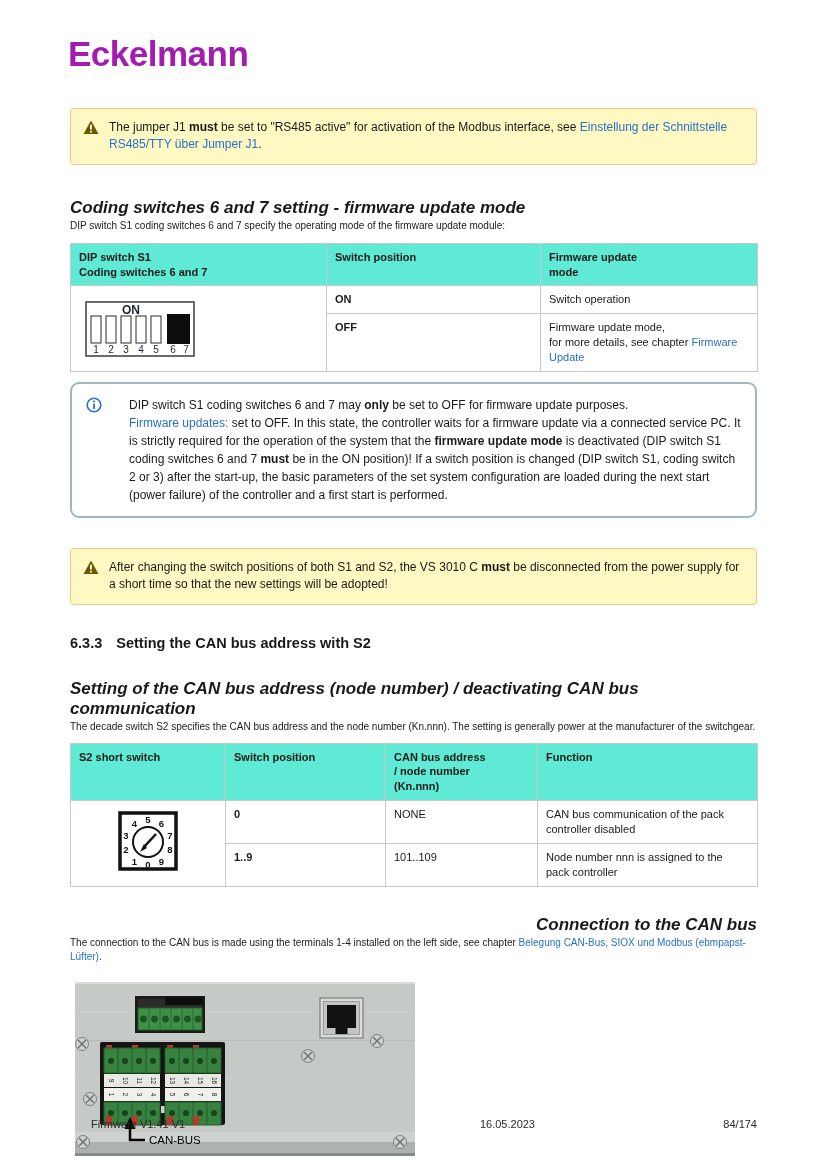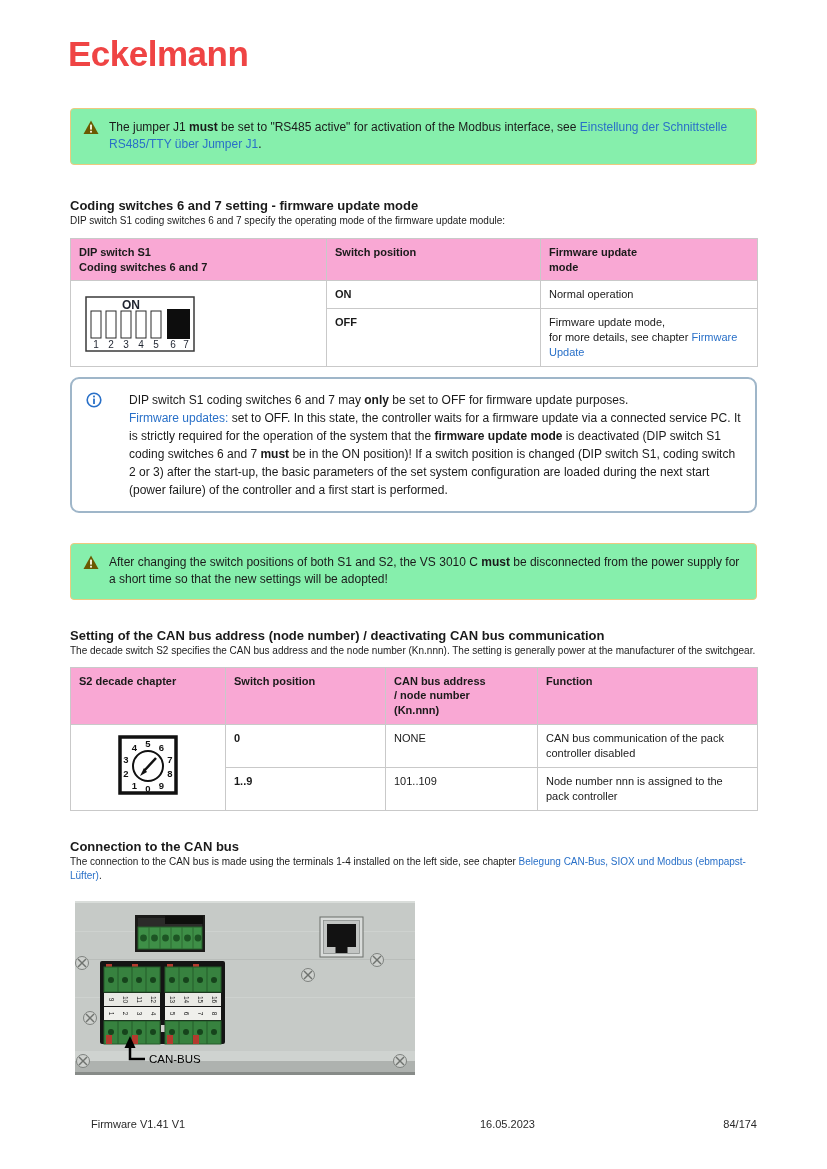--- a/index.html
+++ b/index.html
@@ -4,49 +4,49 @@
 <style>
   * { margin:0; padding:0; box-sizing:border-box; }
   html,body { background:#ffffff; }
   body {
     width:827px; height:1169px; position:relative; overflow:hidden;
     font-family:"Liberation Sans", sans-serif; color:#1a1a1a;
   }
   .content { padding:0 70px; }
   .logo {
     margin:36px 0 2px -2px; font-size:35px; font-weight:bold;
-    color:#ef4444; letter-spacing:-0.5px; line-height:1;
+    color:#a21caf; letter-spacing:-0.5px; line-height:1;
   }
   .notebox {
     display:flex; gap:10px; align-items:flex-start;
     border-radius:4px; padding:10px 12px; font-size:12px; line-height:1.45;
   }
-  .warnbox { background:#86efac; border:1px solid #eec97f; }
+  .warnbox { background:#fef9c3; border:1px solid #eec97f; }
   .infobox {
     background:#ffffff; border:2px solid #9fb6c9; border-radius:9px;
     padding:12px 14px;
     gap:27px;
   }
   .note-icon { flex:0 0 auto; margin-top:1px; }
   .notetext { flex:1; }
   [data-bind-rich] span { white-space:pre-line; }
   .link { color:#2970c8; }
   .b { font-weight:bold; }
-  .h-bold { font-size:13px; font-weight:bold; }
+  .h-bold { font-size:17px; font-weight:bold;font-style:italic; }
   .para { font-size:10px; line-height:1.4; }
   .h-section { font-size:14.5px; font-weight:bold; }
   .h-section .num { margin-right:14px; }
   table.dtable {
     border-collapse:collapse; table-layout:fixed; width:687px;
     font-size:11px; line-height:1.35;
   }
   table.dtable th, table.dtable td {
     border:1px solid #c9c9c9; padding:6px 8px; vertical-align:top; text-align:left;
   }
-  table.dtable th { background:#f9a8d4; font-weight:bold; }
+  table.dtable th { background:#5eead4; font-weight:bold; }
   .pre { white-space:pre-line; }
   .imgcell { vertical-align:middle !important; }
   .footer { position:absolute; left:70px; right:70px; top:1118px;
     display:flex; font-size:11px; color:#2a2a2a; }
   .footer .fl { flex:1; text-align:left;padding-left:21px; }
   .footer .fc { flex:1; text-align:right; }
   .footer .fr { flex:1; text-align:right; }
   svg text { font-family:"Liberation Sans", sans-serif; }
 </style>
 </head>
@@ -100,21 +100,21 @@
             <text x="11" y="52" font-size="10" fill="#1f2430" text-anchor="middle" data-bind="table1.dip_switch.numbers.0">1</text>
             <text x="26" y="52" font-size="10" fill="#1f2430" text-anchor="middle" data-bind="table1.dip_switch.numbers.1">2</text>
             <text x="41" y="52" font-size="10" fill="#1f2430" text-anchor="middle" data-bind="table1.dip_switch.numbers.2">3</text>
             <text x="56" y="52" font-size="10" fill="#1f2430" text-anchor="middle" data-bind="table1.dip_switch.numbers.3">4</text>
             <text x="71" y="52" font-size="10" fill="#1f2430" text-anchor="middle" data-bind="table1.dip_switch.numbers.4">5</text>
             <text x="88" y="52" font-size="10" fill="#1f2430" text-anchor="middle" data-bind="table1.dip_switch.numbers.5">6</text>
             <text x="101" y="52" font-size="10" fill="#1f2430" text-anchor="middle" data-bind="table1.dip_switch.numbers.6">7</text>
           </svg>
         </td>
         <td class="b" data-bind="table1.rows.0.position">ON</td>
-        <td data-bind-rich="table1.rows.0.mode_segments"><span>Normal operation</span></td>
+        <td data-bind-rich="table1.rows.0.mode_segments"><span>Switch operation</span></td>
       </tr>
       <tr>
         <td class="b" data-bind="table1.rows.1.position">OFF</td>
         <td data-bind-rich="table1.rows.1.mode_segments"><span>Firmware update mode,
 for more details, see chapter </span><span class="link">Firmware Update</span></td>
       </tr>
     </tbody>
   </table>
 
   <div class="notebox infobox" style="margin-top:10px;">
@@ -133,34 +133,37 @@
     <span class="note-icon">
       <svg width="16" height="15" viewBox="0 0 16 15">
         <polygon points="8,0.5 15.5,14 0.5,14" fill="#6b5900"></polygon>
         <rect x="7.1" y="4.6" width="1.8" height="5" fill="#fffbec"></rect>
         <rect x="7.1" y="10.8" width="1.8" height="1.8" fill="#fffbec"></rect>
       </svg>
     </span>
     <div class="notetext" data-bind-rich="warning2.segments"><span>After changing the switch positions of both S1 and S2, the VS 3010 C </span><span class="b">must</span><span> be disconnected from the power supply for a short time so that the new settings will be adopted!</span></div>
   </div>
 
+  <div class="h-section" style="margin-top:30px;">
+    <span class="num" data-bind="section2.number">6.3.3</span><span data-bind="section2.title">Setting the CAN bus address with S2</span>
+  </div>
 
   <div class="h-bold" style="margin-top:28px;" data-bind="section2.subheading">Setting of the CAN bus address (node number) / deactivating CAN bus communication</div>
   <div class="para" style="margin-top:1px;" data-bind="section2.intro">The decade switch S2 specifies the CAN bus address and the node number (Kn.nnn). The setting is generally power at the manufacturer of the switchgear.</div>
 
   <table class="dtable" style="margin-top:9px;">
     <colgroup>
         <col style="width:155px">
         <col style="width:160px">
         <col style="width:152px">
         <col style="width:220px">
       </colgroup>
     <thead>
       <tr>
-        <th data-bind="table2.headers.0">S2 decade chapter</th>
+        <th data-bind="table2.headers.0">S2 short switch</th>
         <th data-bind="table2.headers.1">Switch position</th>
         <th class="pre" data-bind="table2.headers.2">CAN bus address
 / node number
 (Kn.nnn)</th>
         <th data-bind="table2.headers.3">Function</th>
       </tr>
     </thead>
     <tbody>
       <tr>
         <td rowspan="2" class="imgcell" style="text-align:center;">
@@ -186,21 +189,21 @@
         <td data-bind="table2.rows.0.function">CAN bus communication of the pack controller disabled</td>
       </tr>
       <tr>
         <td class="b" data-bind="table2.rows.1.position">1..9</td>
         <td data-bind="table2.rows.1.address">101..109</td>
         <td data-bind="table2.rows.1.function">Node number nnn is assigned to the pack controller</td>
       </tr>
     </tbody>
   </table>
 
-  <div class="h-bold" style="margin-top:28px;" data-bind="connection.heading">Connection to the CAN bus</div>
+  <div class="h-bold" style="margin-top:28px;text-align:right;" data-bind="connection.heading">Connection to the CAN bus</div>
   <div class="para" style="margin-top:1px;" data-bind-rich="connection.segments"><span>The connection to the CAN bus is made using the terminals 1-4 installed on the left side, see chapter </span><span class="link">Belegung CAN-Bus, SIOX und Modbus (ebmpapst-Lüfter)</span><span>.</span></div>
 
   <svg width="340" height="174" viewBox="0 0 340 174" style="display:block;margin:18px 0 0 5px;">
     <rect x="0" y="0" width="340" height="174" fill="#b9bdba"></rect>
     <rect x="0" y="2" width="340" height="148" fill="#c6cac7"></rect>
     <rect x="0" y="0" width="340" height="2" fill="#d9ddda"></rect>
     <rect x="0" y="30" width="340" height="1" fill="#d2d6d3" opacity="0.7"></rect>
     <rect x="0" y="58" width="340" height="1" fill="#b4b8b5" opacity="0.7"></rect>
     <rect x="0" y="96" width="340" height="1" fill="#d2d6d3" opacity="0.7"></rect>
     <rect x="0" y="150" width="340" height="10" fill="#cfd3d0"></rect>

